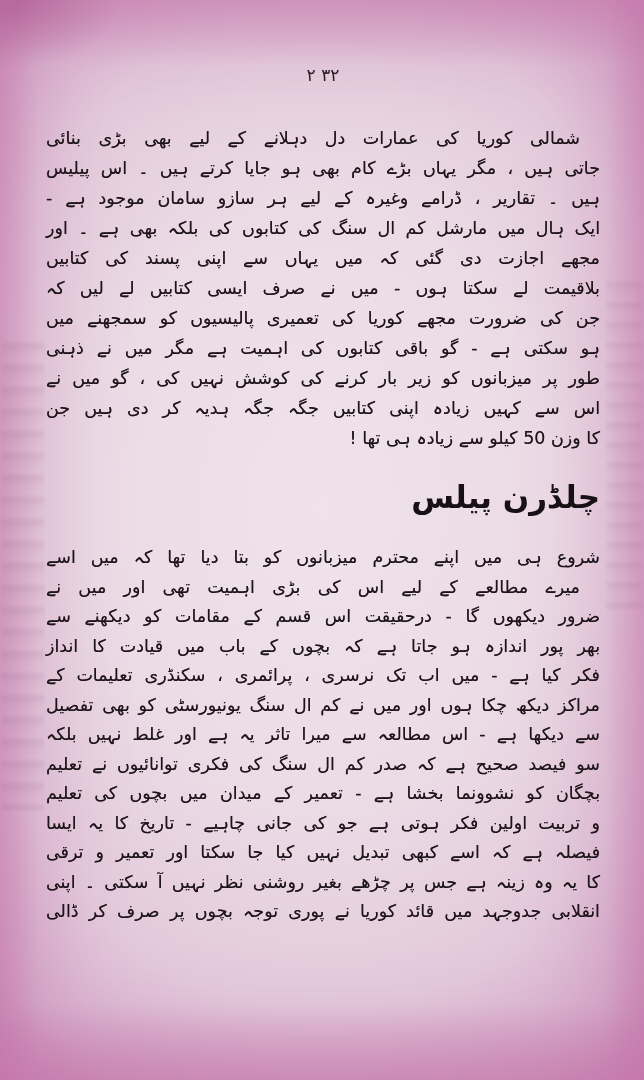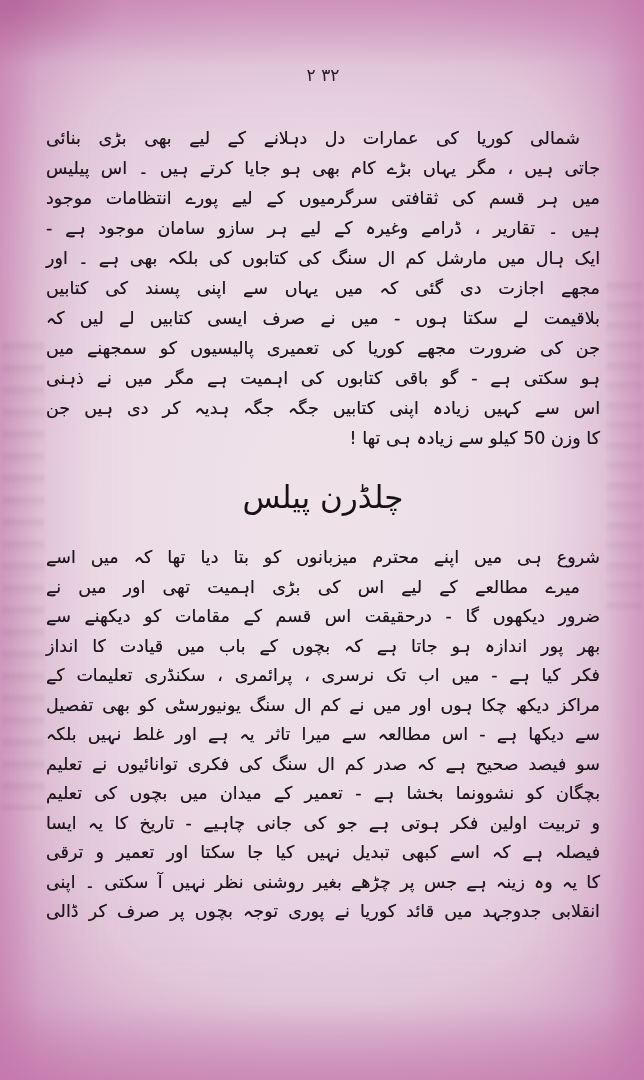--- a/index.html
+++ b/index.html
@@ -98,49 +98,48 @@
     text-align-last: justify;
     color: #1d1419;
     text-shadow: 0 0 0.4px rgba(29,20,25,0.6);
   }
   .para-1 .text-line { line-height: 30px; }
   .text-line.first { text-indent: 20px; }
   .text-line.short-last { text-align-last: right; }
   .section-heading {
     direction: rtl;
     margin-top: 26px;
-    text-align: center;
     font-size: 31px;
-    font-weight: normal;
+    font-weight: bold;
     color: #171014;
   }
 </style>
 </head>
 <body>
 
 <div class="scan-page">
   <div class="edge-tint"></div>
   <div class="blotch-tl"></div>
   <div class="ghost-left"></div>
   <div class="ghost-right"></div>
 
   <div class="content">
 
     <div class="page-number">۲ ۳۲</div>
 
     <div class="para para-1">
       <div class="text-line first">شمالی کوریا کی عمارات دل دہلانے کے لیے بھی بڑی بنائی</div>
       <div class="text-line">جاتی ہیں ، مگر یہاں بڑے کام بھی ہو جایا کرتے ہیں ۔ اس پیلیس</div>
-      <div class="text-line">میں ہر قسم کی ثقافتی سرگرمیوں کے لیے پورے انتظامات موجود</div>
       <div class="text-line">ہیں ۔ تقاریر ، ڈرامے وغیرہ کے لیے ہر سازو سامان موجود ہے -</div>
       <div class="text-line">ایک ہال میں مارشل کم ال سنگ کی کتابوں کی بلکہ بھی ہے ۔ اور</div>
       <div class="text-line">مجھے اجازت دی گئی کہ میں یہاں سے اپنی پسند کی کتابیں</div>
       <div class="text-line">بلاقیمت لے سکتا ہوں - میں نے صرف ایسی کتابیں لے لیں کہ</div>
       <div class="text-line">جن کی ضرورت مجھے کوریا کی تعمیری پالیسیوں کو سمجھنے میں</div>
       <div class="text-line">ہو سکتی ہے - گو باقی کتابوں کی اہمیت ہے مگر میں نے ذہنی</div>
+      <div class="text-line">طور پر میزبانوں کو زیر بار کرنے کی کوشش نہیں کی ، گو میں نے</div>
       <div class="text-line">اس سے کہیں زیادہ اپنی کتابیں جگہ جگہ ہدیہ کر دی ہیں جن</div>
       <div class="text-line short-last">کا وزن 50 کیلو سے زیادہ ہی تھا !</div>
     </div>
 
     <div class="section-heading">چلڈرن پیلس</div>
 
     <div class="para para-2">
       <div class="text-line">شروع ہی میں اپنے محترم میزبانوں کو بتا دیا تھا کہ میں اسے</div>
       <div class="text-line first">میرے مطالعے کے لیے اس کی بڑی اہمیت تھی اور میں نے</div>
       <div class="text-line">ضرور دیکھوں گا - درحقیقت اس قسم کے مقامات کو دیکھنے سے</div>

